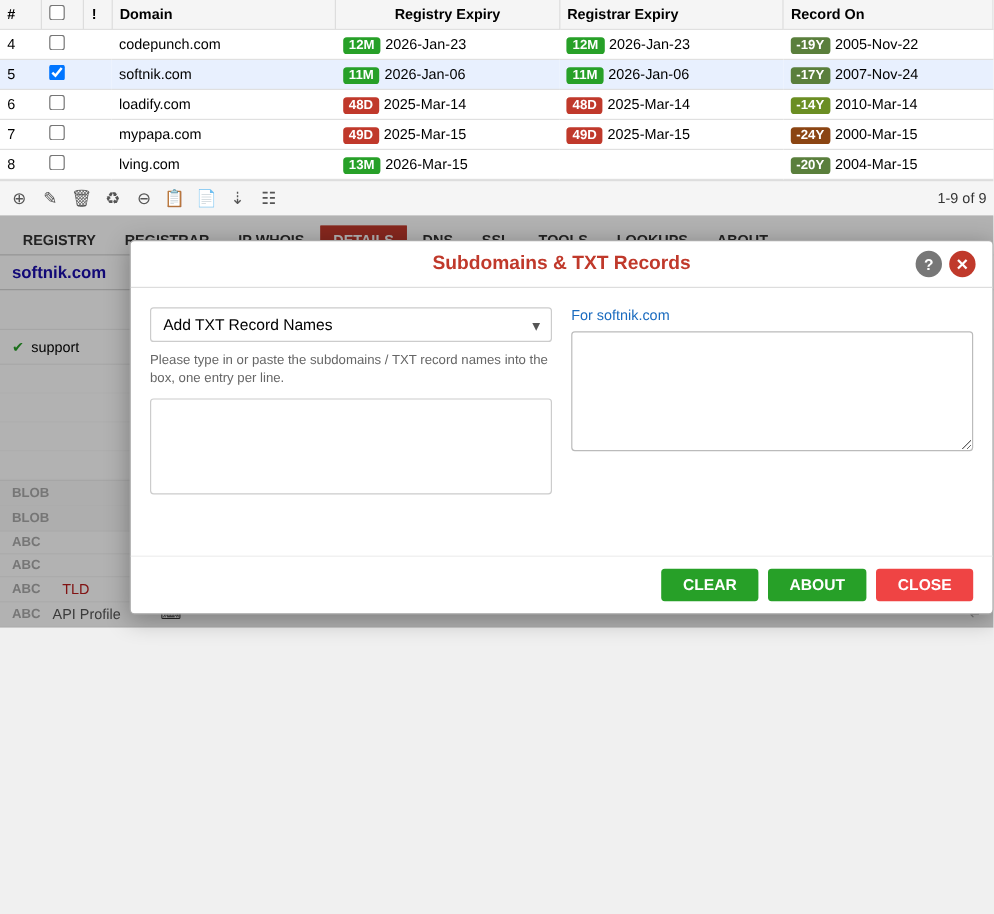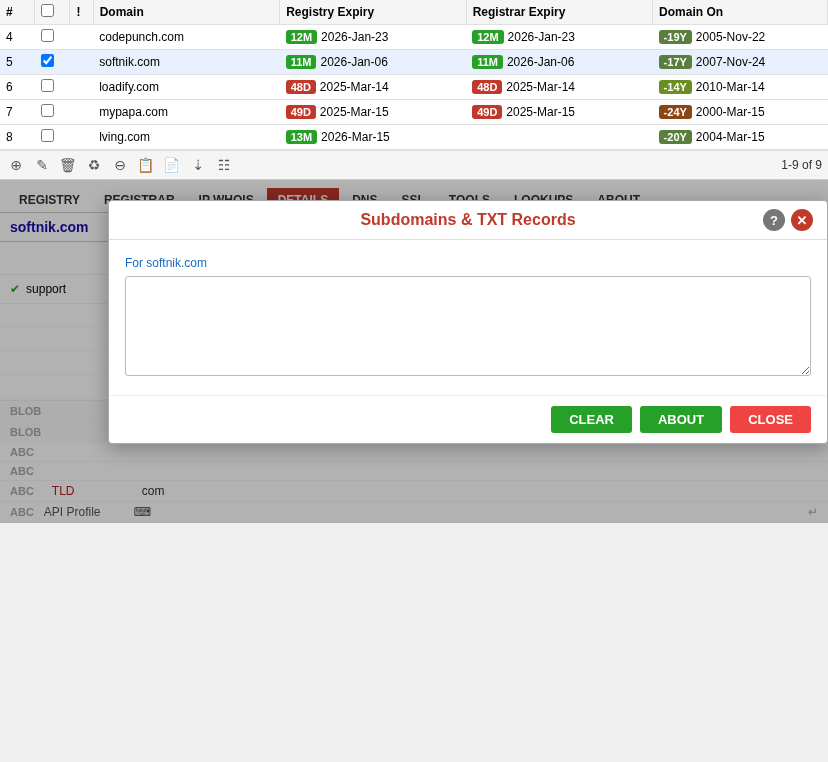--- a/index.html
+++ b/index.html
@@ -30,21 +30,21 @@
     }
     th {
       font-weight: bold;
       background: #f5f5f5;
       border-right: 1px solid #ddd;
     }
     .col-hash { width: 30px; }
     .col-check { width: 30px; }
     .col-excl { width: 20px; }
     .col-domain { width: 160px; }
-    .col-regexpiry { width: 160px; }
+    .col-regexpiry { width: 160px; text-align: center; }
     .col-regexpiry2 { width: 160px; }
     .col-created { width: 150px; }
 
     .filter-row input {
       width: 100%;
       border: 1px solid #ccc;
       padding: 2px 4px;
       font-size: 11px;
       color: #aaa;
     }
@@ -279,20 +279,21 @@
       font-size: 12px;
       resize: both;
     }
 
     .modal-footer {
       display: flex;
       justify-content: flex-end;
       padding: 10px 16px;
       gap: 8px;
       border-top: 1px solid #eee;
+      margin-top: 32px;
     }
     .btn {
       padding: 6px 18px;
       border: none;
       border-radius: 3px;
       font-size: 13px;
       font-weight: bold;
       cursor: pointer;
       color: #fff;
     }
@@ -355,21 +356,21 @@
       <thead>
         <tr>
           <th class="col-hash">#</th>
           <th class="col-check">
             <input type="checkbox" style="">
           </th>
           <th class="col-excl">!</th>
           <th class="col-domain">Domain</th>
           <th class="col-regexpiry">Registry Expiry</th>
           <th class="col-regexpiry2">Registrar Expiry</th>
-          <th class="col-created">Domain On</th>
+          <th class="col-created">Record On</th>
         </tr>
       </thead>
       <tbody id="table-body">
       <tr>
     <td>4</td>
     <td><input type="checkbox" style=""></td>
     <td></td>
     <td>codepunch.com</td>
     <td>
       <span class="badge" style="background:#27a028">12M</span>2026-Jan-23
@@ -535,20 +536,30 @@
     <div class="modal-overlay">
       <div class="modal">
         <div class="modal-header">
           <div class="modal-title">Subdomains &amp; TXT Records</div>
           <div class="modal-icons">
             <div class="icon-circle icon-help">?</div>
             <div class="icon-circle icon-close-modal">✕</div>
           </div>
         </div>
         <div class="modal-body">
+          <div class="modal-left">
+            <div class="dropdown-wrapper">
+              <select class="dropdown-select">
+                <option>Add TXT Record Names</option>
+              </select>
+              <span class="dropdown-arrow">▾</span>
+            </div>
+            <div class="modal-hint">Please type in or paste the subdomains / TXT record names into the box, one entry per line.</div>
+            <textarea class="modal-textarea" style=""></textarea>
+          </div>
           <div class="modal-right">
             <div class="modal-right-label">
               <span>For softnik.com</span>
             </div>
             <textarea class="modal-right-textarea" style=""></textarea>
           </div>
         </div>
         <div class="modal-footer">
           <button class="btn btn-clear">CLEAR</button>
           <button class="btn btn-submit">ABOUT</button>

